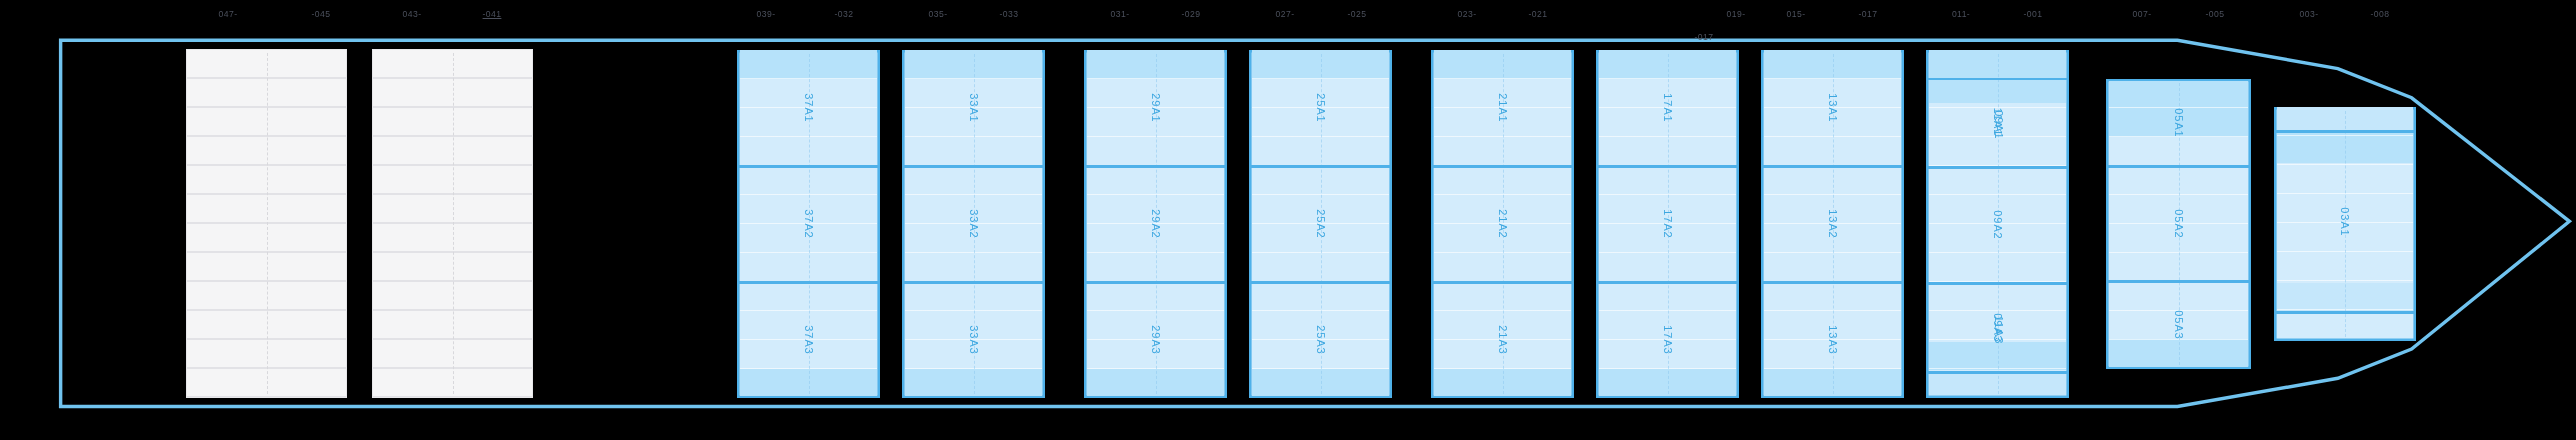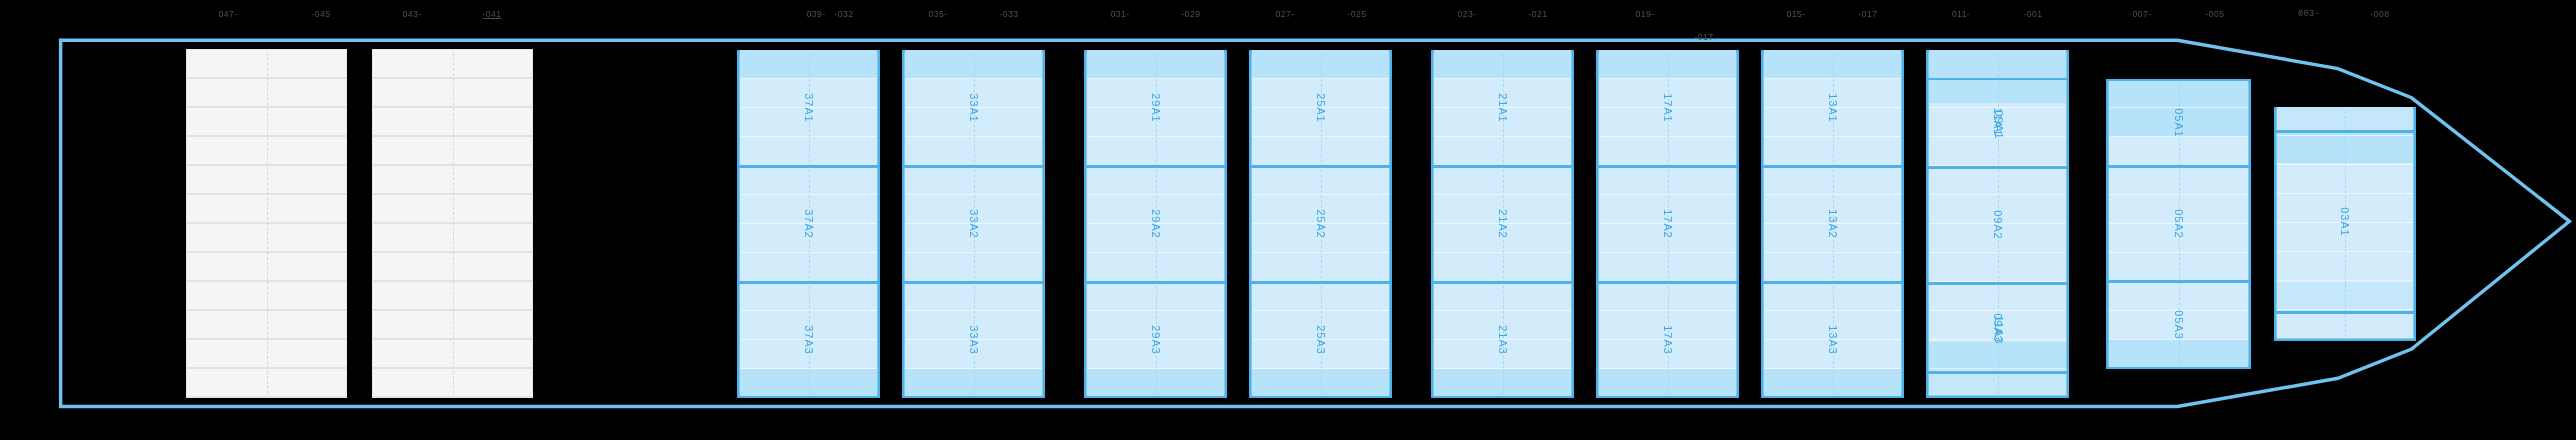--- a/index.html
+++ b/index.html
@@ -30,39 +30,39 @@
 
 <div id="plan">
   <svg width="2576" height="440" viewBox="0 0 3000 513">
     <polygon id="hullpoly" fill="none" stroke="#70c3ef" stroke-width="4" stroke-linejoin="miter" points="69,47 2537,47 2724,80 2810,114 2994,258 2810,407 2724,441 2537,474 69,474"></polygon>
   </svg>
   <div id="hdr">
       <div class="hdr" style="left: 228px;">047-</div>
       <div class="hdr" style="left: 321px;">-045</div>
       <div class="hdr" style="left: 412px;">043-</div>
       <div class="hdr" style="left: 492px; text-decoration: underline;">-041</div>
-      <div class="hdr" style="left: 816px;">039-</div>
+      <div class="hdr" style="left: 766px;">039-</div>
       <div class="hdr" style="left: 844px;">-032</div>
       <div class="hdr" style="left: 938px;">035-</div>
       <div class="hdr" style="left: 1009px;">-033</div>
       <div class="hdr" style="left: 1120px;">031-</div>
       <div class="hdr" style="left: 1191px;">-029</div>
       <div class="hdr" style="left: 1285px;">027-</div>
       <div class="hdr" style="left: 1357px;">-025</div>
       <div class="hdr" style="left: 1467px;">023-</div>
       <div class="hdr" style="left: 1538px;">-021</div>
-      <div class="hdr" style="left: 1631px; padding-left: 28px;">019-</div>
+      <div class="hdr" style="left: 1722px; padding-left: 28px;">019-</div>
       <div class="hdr" style="left: 1704px; margin-top: 23px;">-017</div>
       <div class="hdr" style="left: 1796px;">015-</div>
       <div class="hdr" style="left: 1868px;">-017</div>
       <div class="hdr" style="left: 1961px;">011-</div>
       <div class="hdr" style="left: 2033px;">-001</div>
       <div class="hdr" style="left: 2142px;">007-</div>
       <div class="hdr" style="left: 2215px;">-005</div>
-      <div class="hdr" style="left: 2309px; font-family: Liberation Mono, monospace;">003-</div>
+      <div class="hdr" style="left: 2309px;">003-</div>
       <div class="hdr" style="left: 2380px;">-008</div>
     </div>
   <div id="blocks">
       <div class="wblock" style="left: 186px; top: 49px; width: 161px; height: 349px;">
         <div class="wdash"></div>
       </div>
       <div class="wblock" style="left: 372px; top: 49px; width: 161px; height: 349px;">
         <div class="wdash"></div>
       </div>
       <div class="bay" style="left: 737px; top: 50px; width: 143px; height: 348px;">

